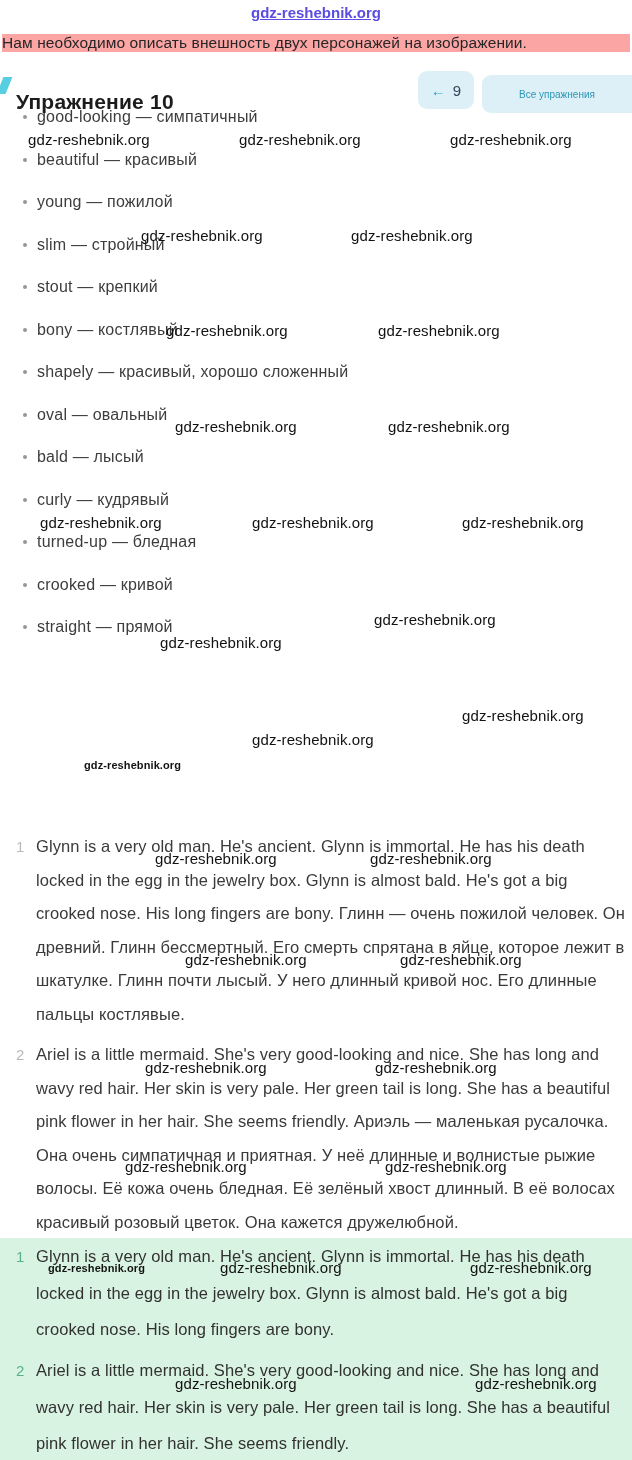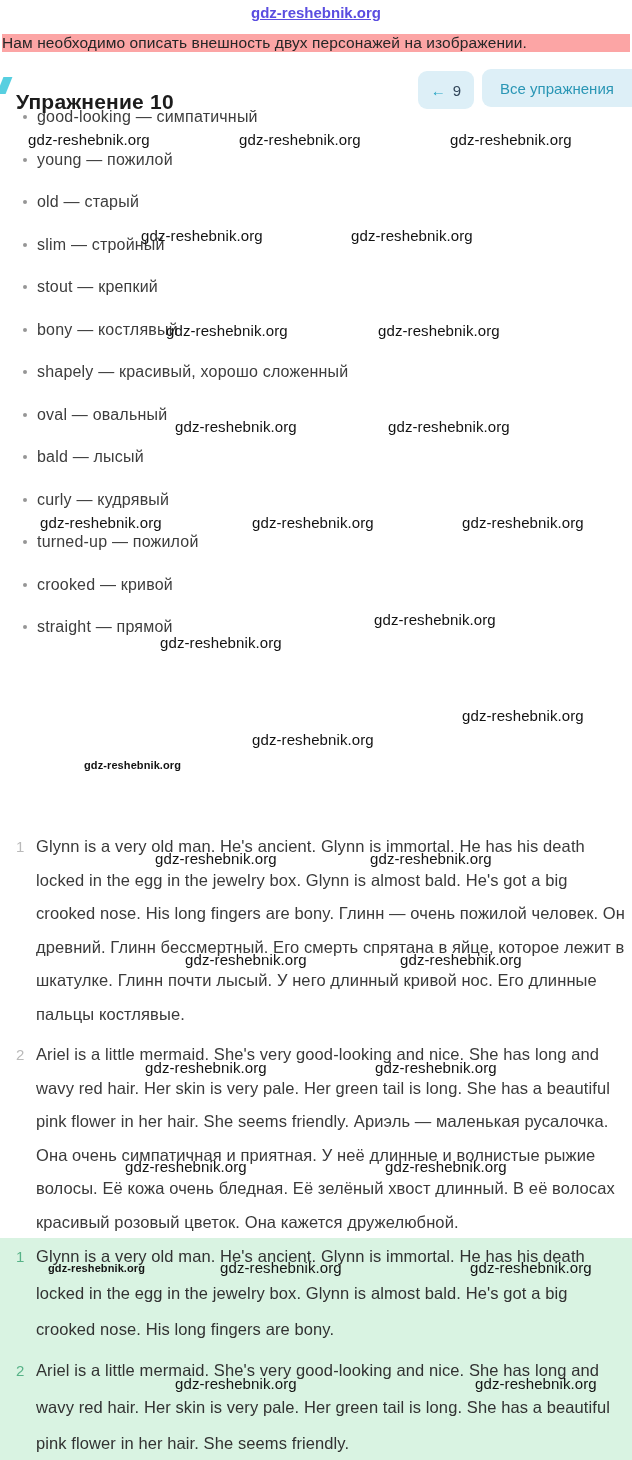--- a/index.html
+++ b/index.html
@@ -17,22 +17,22 @@
   .top-link{display:inline-block;margin-top:4px;font-size:15px;font-weight:700;color:var(--link);text-decoration:underline;cursor:pointer;}
   .intro{position:absolute;top:34px;left:2px;right:2px;font-size:15.5px;color:#262626;z-index:6;background:#fca5a5;letter-spacing:.1px;}
   .header-row{position:absolute;top:55px;left:0;right:0;height:55px;background:#fff;z-index:5;}
   .teal-mark{position:absolute;left:0;top:22px;width:9px;height:17px;background:#39c7da;transform:skewX(-22deg);opacity:.85;}
   .title{position:absolute;left:0;top:19px;margin:16px;font-size:21px;font-weight:700;color:#1c1c1c;letter-spacing:.2px;}
   .btn-prev{position:absolute;left:418px;top:16px;width:56px;height:38px;background:var(--button_bg);
     border:none;border-radius:9px;display:flex;align-items:center;justify-content:center;gap:7px;cursor:pointer;
     font-family:"Liberation Sans",sans-serif;}
   .btn-prev .arrow{color:var(--arrow);font-size:15px;line-height:1;}
   .btn-prev .num{color:#32465a;font-size:15px;font-weight:500;line-height:1;}
-  .btn-all{position:absolute;left:482px;top:14px;width:150px;height:38px;background:var(--button_bg);
-    border:none;border-radius:9px 0 0 9px;color:var(--button_text);font-size:15px;cursor:pointer;
+  .btn-all{position:absolute;left:482px;top:20px;width:150px;height:38px;background:var(--button_bg);
+    border:none;border-radius:9px 0 0 9px;color:var(--button_text);font-size:10px;cursor:pointer;
     display:flex;align-items:center;justify-content:center;font-family:"Liberation Sans",sans-serif;}
   .vocab{position:absolute;top:96px;left:0;right:0;z-index:1;list-style:none;margin:0;padding:0;}
   .vocab li{height:42.5px;display:flex;align-items:center;}
   .bullet{width:4px;height:4px;border-radius:50%;background:#969696;margin:0 10px 0 23px;flex:none;}
   .vtext{font-size:16px;color:#3d3d3d;letter-spacing:.2px;}
   .para{position:absolute;left:0;right:0;z-index:1;}
   .para .pnum{position:absolute;left:16px;top:8px;font-size:15px;color:var(--number_gray);}
   .para .ptext{margin:0 6px 0 36px;font-size:16.5px;line-height:33.5px;color:var(--text);letter-spacing:.1px;}
   #sol1{top:830px;}
   #sol2{top:1038px;}
@@ -65,25 +65,25 @@
   <button class="btn-all">Все упражнения</button>
 </div>
 
 <ul class="vocab">
     <li>
       <span class="bullet"></span>
       <span class="vtext">good-looking — симпатичный</span>
     </li>
     <li>
       <span class="bullet"></span>
-      <span class="vtext">young — пожилой</span>
+      <span class="vtext">beautiful — красивый</span>
     </li>
     <li>
       <span class="bullet"></span>
-      <span class="vtext">old — старый</span>
+      <span class="vtext">young — пожилой</span>
     </li>
     <li>
       <span class="bullet"></span>
       <span class="vtext">slim — стройный</span>
     </li>
     <li>
       <span class="bullet"></span>
       <span class="vtext">stout — крепкий</span>
     </li>
     <li>
@@ -101,21 +101,21 @@
     <li>
       <span class="bullet"></span>
       <span class="vtext">bald — лысый</span>
     </li>
     <li>
       <span class="bullet"></span>
       <span class="vtext">curly — кудрявый</span>
     </li>
     <li>
       <span class="bullet"></span>
-      <span class="vtext">turned-up — пожилой</span>
+      <span class="vtext">turned-up — бледная</span>
     </li>
     <li>
       <span class="bullet"></span>
       <span class="vtext">crooked — кривой</span>
     </li>
     <li>
       <span class="bullet"></span>
       <span class="vtext">straight — прямой</span>
     </li>
   </ul>

